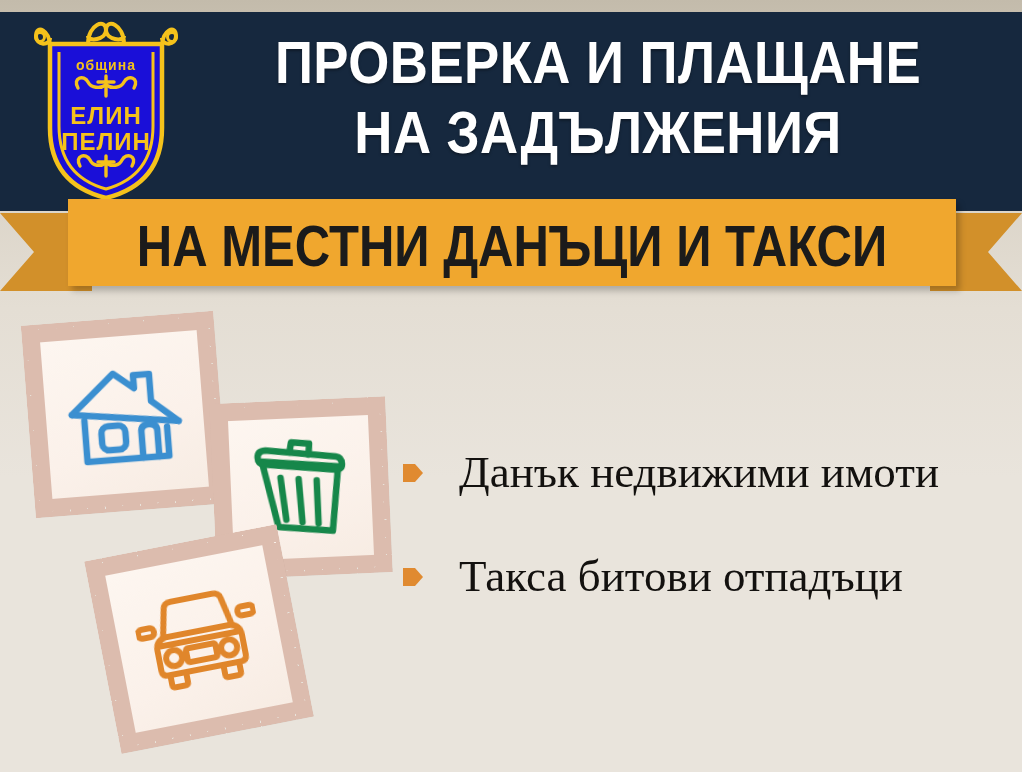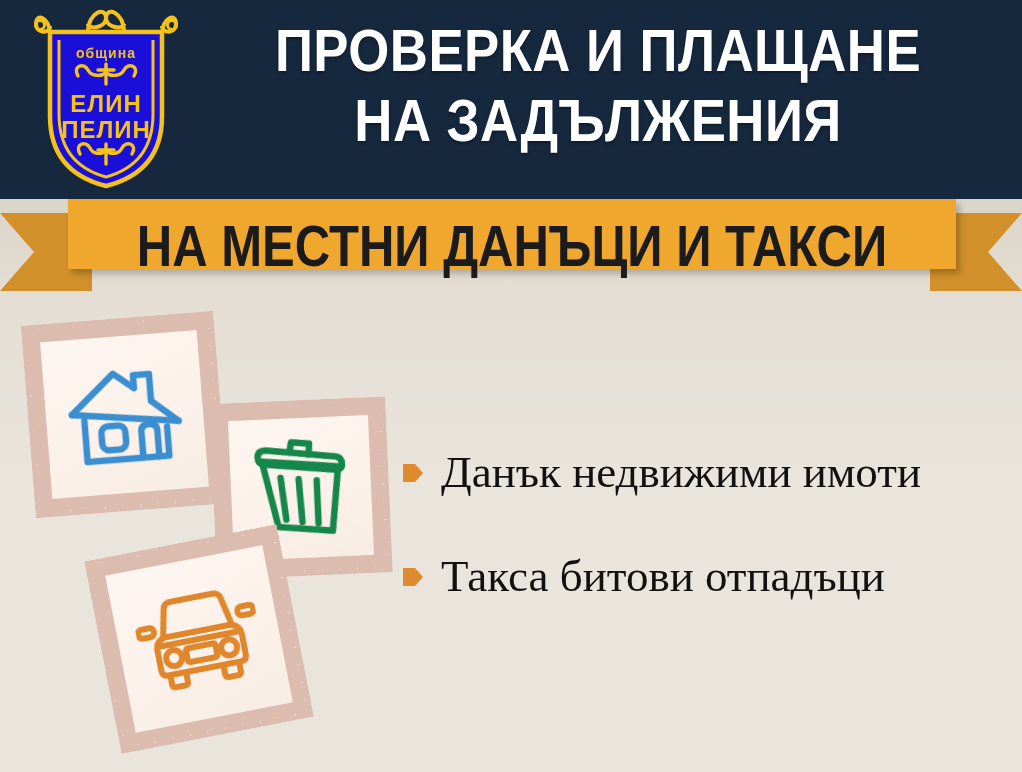--- a/index.html
+++ b/index.html
@@ -8,21 +8,21 @@
     font-family:"Liberation Sans", sans-serif;
     background:#e9e4dc;
   }
   #poster{
     position:relative;width:1022px;height:772px;overflow:hidden;
     background:linear-gradient(180deg,#c3bbab 0%,#d7d0c3 18%,#e4ded4 40%,#e9e4dc 62%,#e9e4dc 100%);
   }
 
   
   #header{
-    position:absolute;left:0;top:0;width:1022px;height:199px;
+    position:absolute;left:0;top:12px;width:1022px;height:199px;
     background:#16283e;
     z-index:5;
   }
   #logo{
     position:absolute;left:26px;top:4px;width:160px;height:186px;
   }
   #logo svg{display:block;width:160px;height:186px;}
 
   #title-block{
     position:absolute;left:190px;top:16px;width:816px;
@@ -46,21 +46,21 @@
   }
   .wing.left{
     left:0;width:92px;
     clip-path:polygon(0 0,92px 0,92px 78px,0 78px,34px 39px);
   }
   .wing.right{
     right:0;width:92px;
     clip-path:polygon(0 0,92px 0,58px 39px,92px 78px,0 78px);
   }
   #ribbon-center{
-    position:absolute;left:68px;top:0;width:888px;height:70px;
+    position:absolute;left:68px;top:0;width:888px;height:87px;
     background:#f0a72e;
     box-shadow:4px 5px 6px rgba(0,0,0,.22);
   }
   #ribbon-text{
     position:absolute;left:0;top:0;width:888px;height:93px;
     display:flex;align-items:center;justify-content:center;
     color:#1b1b1b;
     font-family:"Liberation Sans Narrow","Liberation Sans",sans-serif;
     font-weight:bold;font-size:57px;letter-spacing:0px;
     transform:scaleX(0.86);transform-origin:center center;
@@ -90,20 +90,21 @@
   .stamp-inner{display:flex;align-items:center;justify-content:center;}
   .stamp-inner svg{display:block;}
 
   
   #list{
     position:absolute;left:403px;top:420px;width:610px;
   }
   .list-item{
     display:flex;align-items:center;
     height:104px;
+    gap:18px;
   }
   .bullet{
     flex:0 0 auto;width:20px;height:22px;margin-right:18px;
     position:relative;top:1px;
   }
   .bullet svg{display:block;}
   .item-label{
     font-family:"Liberation Serif","DejaVu Serif",serif;
     font-size:45px;
     color:#13110f;

